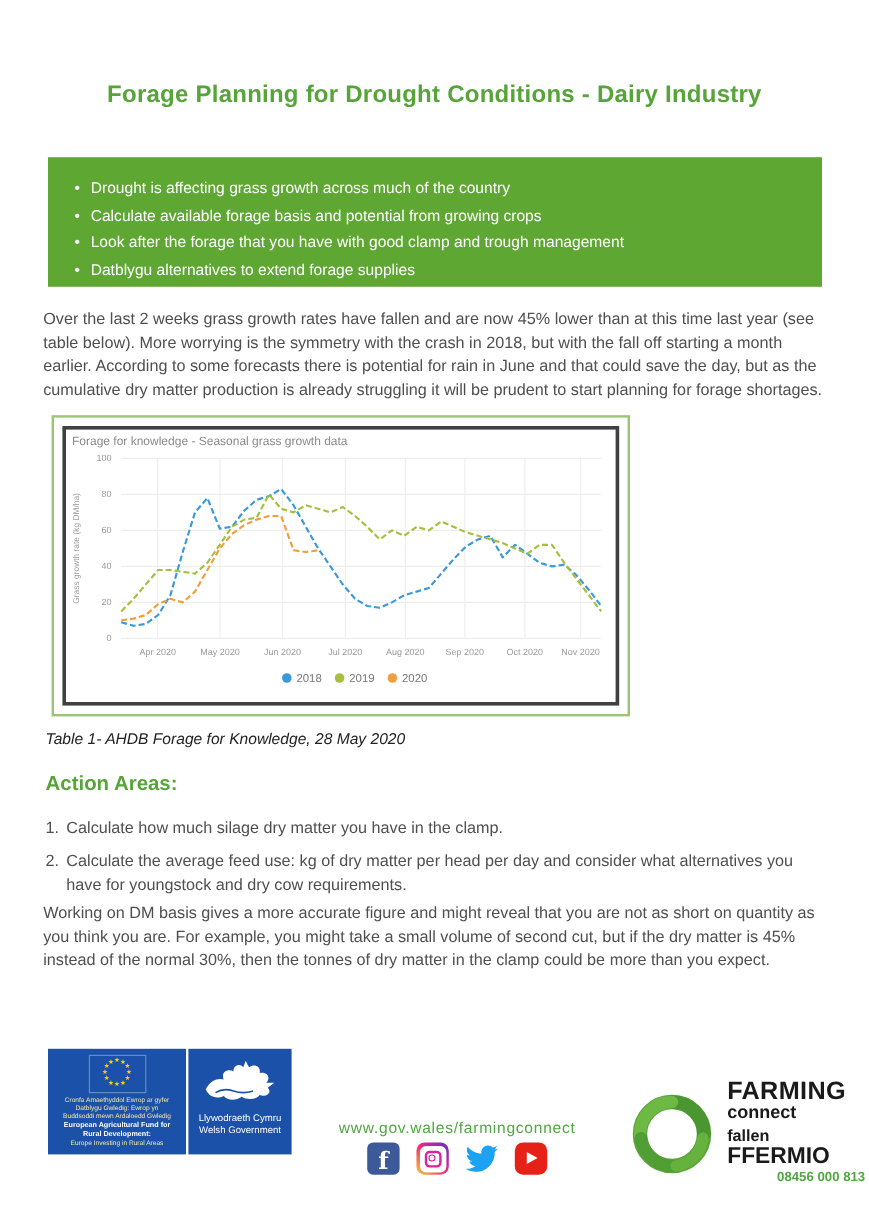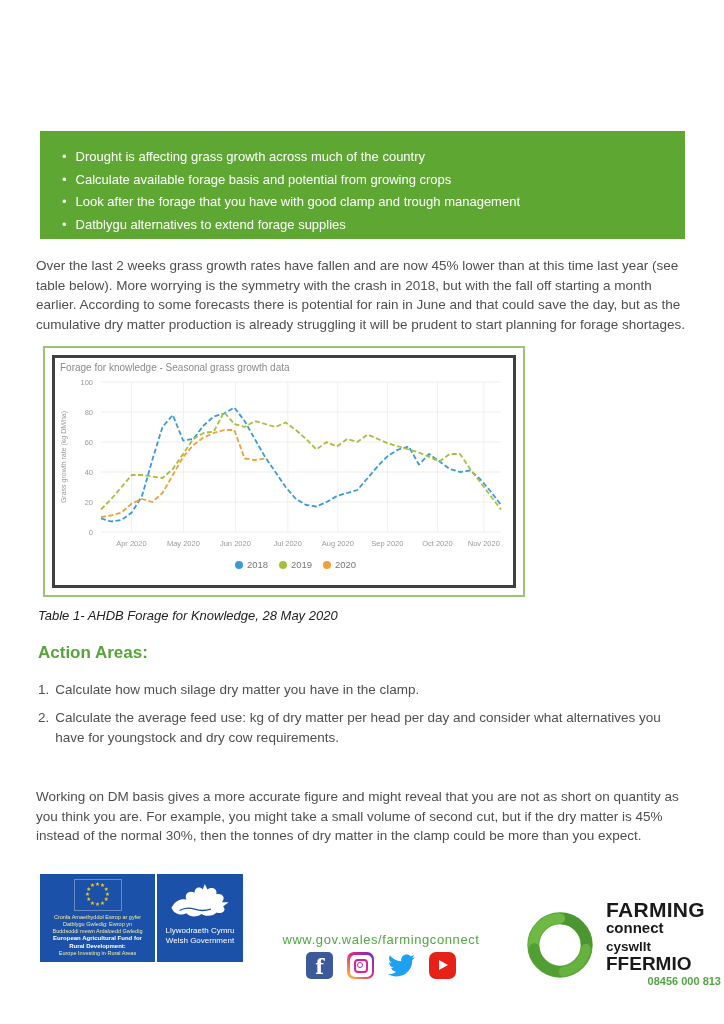--- a/index.html
+++ b/index.html
@@ -16,21 +16,21 @@
   
   .gbox{position:absolute;left:40px;top:131px;width:645px;height:108px;background:#5fa733;
         box-sizing:border-box;padding:15px 22px;}
   .gbox ul{margin:0;padding:0;list-style:none;}
   .gbox li{display:flex;gap:9px;color:#fff;font-size:13px;line-height:22.5px;font-weight:500;}
   .gbox .blt{flex:0 0 auto;}
 
   
   .para{position:absolute;font-size:13.5px;line-height:19.5px;color:#4f4f4f;}
   .p1{left:36px;top:256px;width:656px;}
-  .p2{left:36px;top:751px;width:656px;margin-top:36px;}
+  .p2{left:36px;top:751px;width:656px;}
 
   
   .chart-outer{position:absolute;left:43px;top:346px;width:482px;height:251px;
                box-sizing:border-box;border:2px solid #9cc573;padding:7px;background:#fff;}
   .chart-inner{width:100%;height:100%;box-sizing:border-box;border:3px solid #404040;background:#fff;}
   .chart-inner svg{display:block;}
   .caption{position:absolute;left:38px;top:608px;font-style:italic;font-size:13px;color:#222;font-weight:500;}
 
   
   .ap-head{position:absolute;left:38px;top:643px;font-size:17px;font-weight:bold;color:#57a43a;}
@@ -69,20 +69,21 @@
   .fc-l2{font-size:15px;font-weight:600;line-height:16px;}
   .fc-l3{font-size:13.5px;font-weight:bold;line-height:15px;margin-top:3px;}
   .fc-l4{font-size:19px;font-weight:800;line-height:19px;}
   .fc-phone{font-size:11px;font-weight:bold;color:#52a744;margin-top:2px;text-align:right;}
 </style>
 </head>
 <body>
 
 <div class="page">
 
+  <div class="title-line t2">Forage Planning for Drought Conditions - Dairy Industry</div>
 
   <div class="gbox">
     <ul>
       <li>
         <span class="blt">•</span>
         <span>Drought is affecting grass growth across much of the country</span>
         </li>
       <li>
         <span class="blt">•</span>
         <span>Calculate available forage basis and potential from growing crops</span>
@@ -211,18 +212,18 @@
   <svg class="fc-logo-swirl" viewBox="0 0 100 100">
     <circle cx="50" cy="50" r="31" fill="none" stroke="#5ba438" stroke-width="14"></circle>
     <path d="M50 19 A31 31 0 0 1 81 50" fill="none" stroke="#4a9630" stroke-width="13" stroke-linecap="round"></path>
     <path d="M19 50 A31 31 0 0 1 50 19" fill="none" stroke="#6db944" stroke-width="12" stroke-linecap="round"></path>
     <path d="M50 81 A31 31 0 0 1 20 54" fill="none" stroke="#519e35" stroke-width="12" stroke-linecap="round"></path>
     <path d="M80 54 A31 31 0 0 1 54 81" fill="none" stroke="#66b23f" stroke-width="11" stroke-linecap="round"></path>
   </svg>
   <div class="fc-text">
     <div class="fc-l1">FARMING</div>
     <div class="fc-l2">connect</div>
-    <div class="fc-l3">cyswllt</div>
+    <div class="fc-l3">fallen</div>
     <div class="fc-l4">FFERMIO</div>
     <div class="fc-phone">08456 000 813</div>
   </div>
 
 </div>
 
 </body></html>

